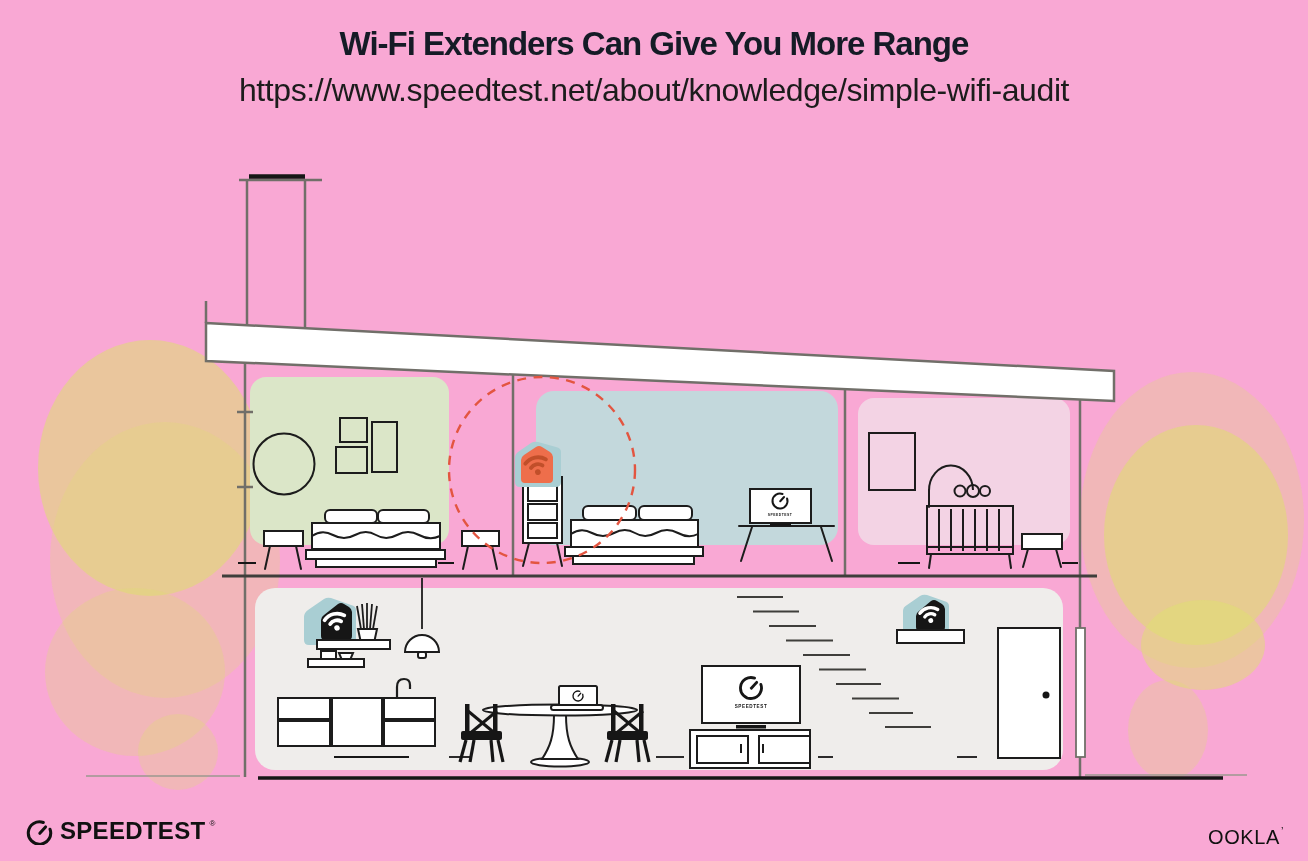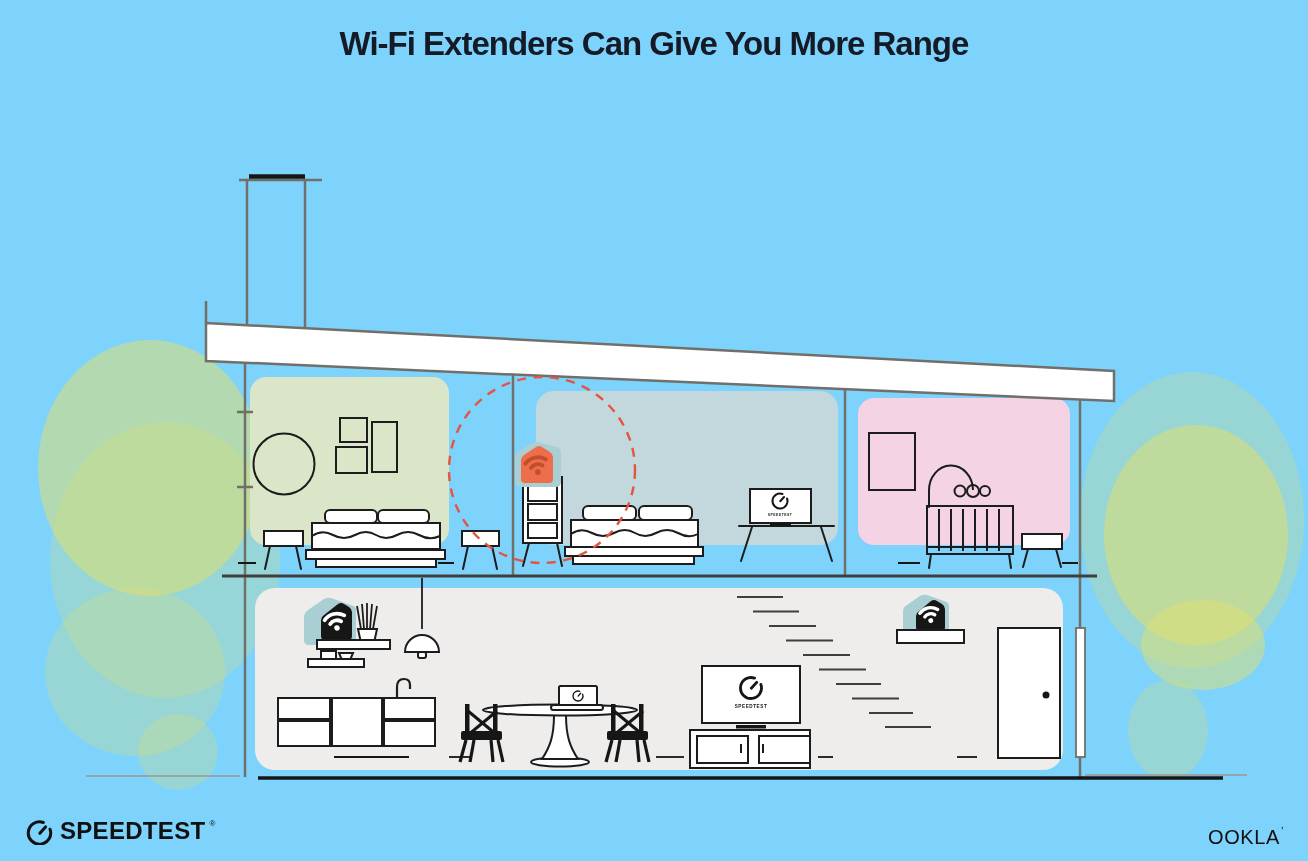--- a/index.html
+++ b/index.html
@@ -1,16 +1,16 @@
 <!DOCTYPE html>
 <html><head>
 <meta charset="utf-8">
 <style>
   html,body{margin:0;padding:0;background:#fff;}
-  .canvas{position:relative;width:1308px;height:861px;background:#7dd3fc;overflow:hidden;
+  .canvas{position:relative;width:1308px;height:861px;background:#f9a8d4;overflow:hidden;
           font-family:"Liberation Sans",sans-serif;}
   .title{position:absolute;top:25px;left:0;right:0;text-align:center;
          font-size:33px;font-weight:700;letter-spacing:-1px;color:#151b26;}
   .url{position:absolute;top:72px;left:0;right:0;text-align:center;
        font-size:32px;font-weight:400;letter-spacing:-0.4px;color:#1c1c1c;}
   .scene{position:absolute;left:0;top:0;}
   .scene text{font-family:"Liberation Sans",sans-serif;font-weight:700;}
   
   #wifi-sym path{fill:none;stroke:currentColor;stroke-width:2.6;stroke-linecap:round;}
   #wifi-sym circle{fill:currentColor;stroke:none;}
@@ -25,20 +25,21 @@
   .ookla-logo{position:absolute;right:24px;top:826px;color:#111;display:flex;align-items:flex-start;
               font-size:20px;font-weight:400;letter-spacing:0.6px;}
   .ookla-logo .tick{font-size:11px;margin-top:-1px;margin-left:1px;}
 </style>
 </head>
 <body>
 
 <div class="canvas">
 
   <div class="title">Wi-Fi Extenders Can Give You More Range</div>
+  <div class="url">https://www.speedtest.net/about/knowledge/simple-wifi-audit</div>
 
   <svg class="scene" width="1308" height="861" viewBox="0 0 1308 861">
     <defs>
       <g id="wifi-sym">
         <path d="M -7 -4.4 A 10.4 10.4 0 0 1 7 -4.4"></path>
         <path d="M -3.9 -0.9 A 5.6 5.6 0 0 1 3.9 -0.9"></path>
         <circle cx="0" cy="2.8" r="1.9"></circle>
       </g>
       <g id="gauge-sym">
         <path d="M 3.4 -9.4 A 10 10 0 1 0 9.4 -3.4"></path>

